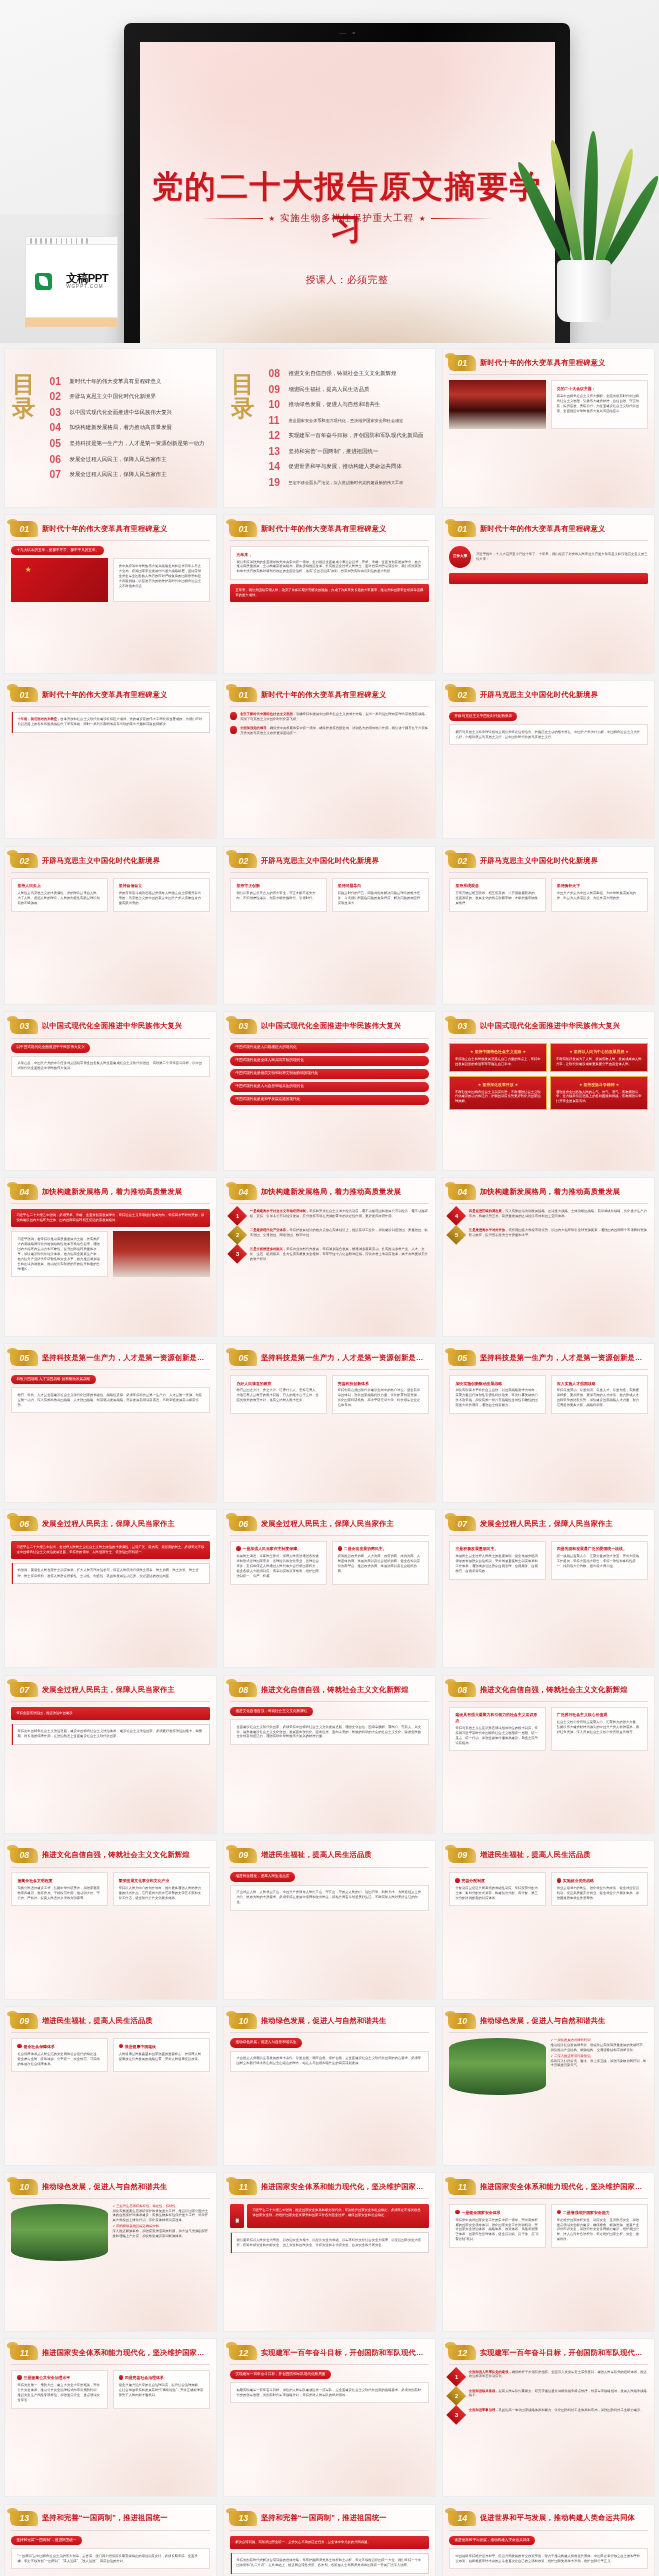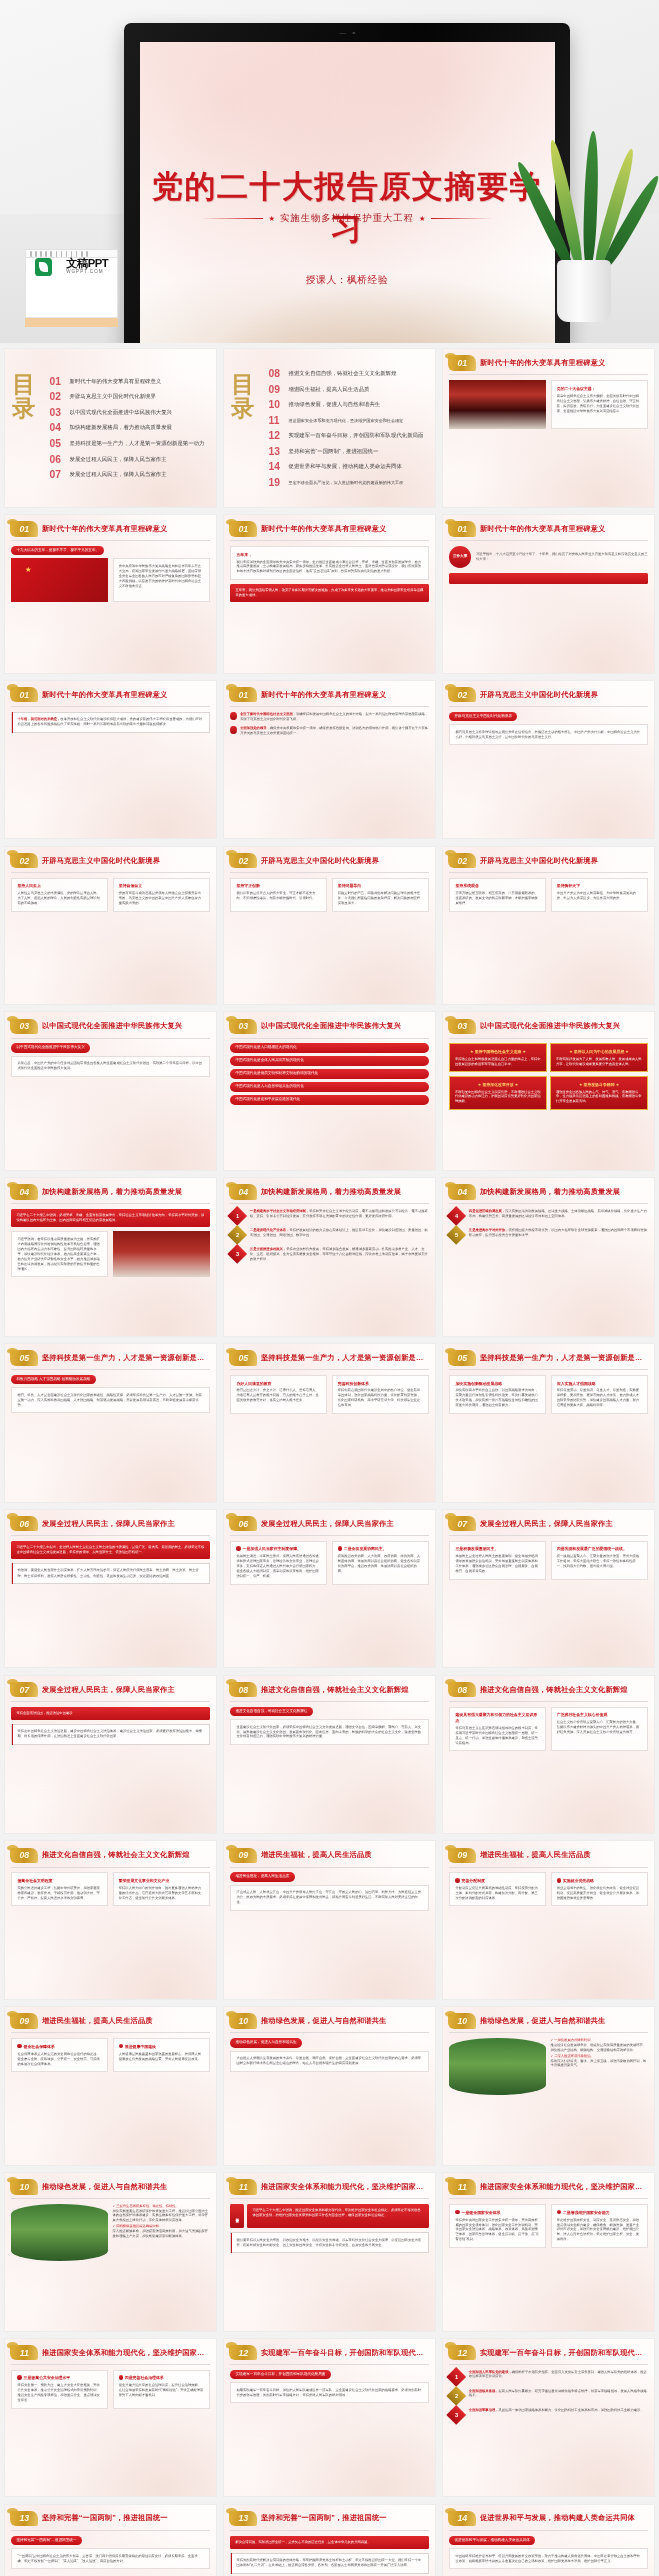--- a/index.html
+++ b/index.html
@@ -80,22 +80,22 @@
     position:absolute; left:-8%; bottom:-88px; width:130%; height:170px;
     background:linear-gradient(180deg,#b90f16 0%,#8e0a10 100%);
     border-radius:50% 50% 0 0 / 58% 58% 0 0; transform:rotate(-8deg); opacity:.85;
   }
   .stars{ position:absolute; left:31px; bottom:28px; }
 
   .notepad{ position:absolute; left:25px; bottom:16.5px; width:93px; }
   .np-coil{ height:8.2px; background:#fafafa; border:0.5px solid #e2e2e2;
     border-bottom:none; display:flex; gap:3.6px; align-items:center; padding:0 4.1px;}
   .np-coil i{ display:block; width:1.5px; height:5.7px; background:#b9b9b9; border-radius:1px;}
-  .np-body{ background:#fff; border:0.5px solid #e4e4e4; height:61px;
-    display:flex; justify-content:center; gap:14px;}
+  .np-body{ background:#fff; border:0.5px solid #e4e4e4; height:74px;
+    display:flex; align-items:center; justify-content:center; gap:14px;}
   .np-foot{ height:8.2px; background:#f3cd9d; }
   .np-leaf{ width:17.5px; height:17.5px; border-radius:3.6px; background:#17944a;
     position:relative; }
   .np-leaf:after{ content:""; position:absolute; left:4.1px; top:3.6px; width:8.8px;height:10.3px;
     border-radius:0 60% 0 60%; background:#fff;}
   .np-txt{ line-height:1.05;}
   .np-txt b{ font-size:11.3px; color:#111; letter-spacing:-0.5px;}
   .np-txt span{ display:block; font-size:4.6px; color:#666; letter-spacing:1px;}
 
   .plant{ position:absolute; right:27px; bottom:20.6px; width:98px; height:196px; }
@@ -211,21 +211,21 @@
         <div class="screen">
           <div class="screen-mountains"></div>
           <div class="hero-title">党的二十大报告原文摘要学习</div>
           <div class="hero-sub-wrap">
             <span class="bar"></span>
             <span class="star">★</span>
             <span class="hero-sub">实施生物多样性保护重大工程</span>
             <span class="star">★</span>
             <span class="bar r"></span>
           </div>
-          <div class="hero-presenter">授课人：枫桥经验</div>
+          <div class="hero-presenter">授课人：必须完整</div>
           <div class="wave">
             <div class="w2"></div>
               <div class="w1"></div>
             <div class="stars">
               
               
             </div>
           </div>
         </div>
       </div>

